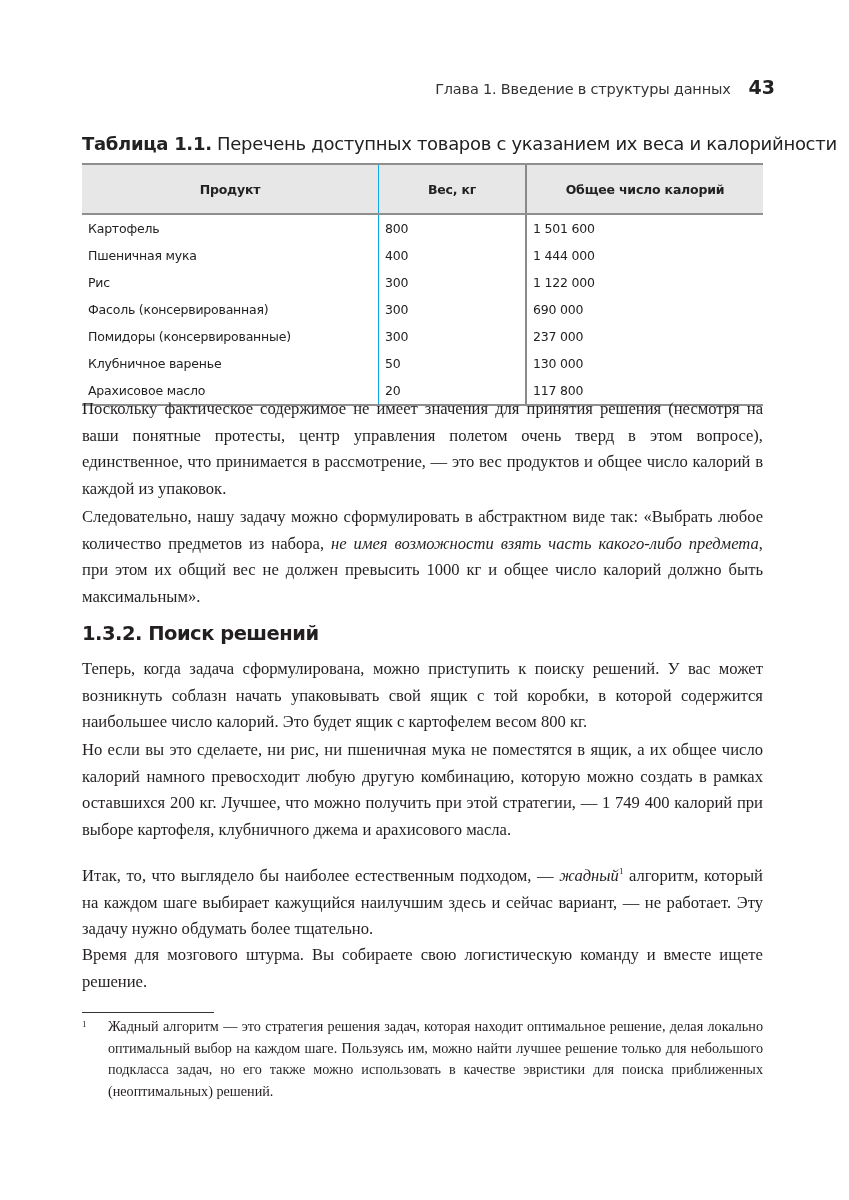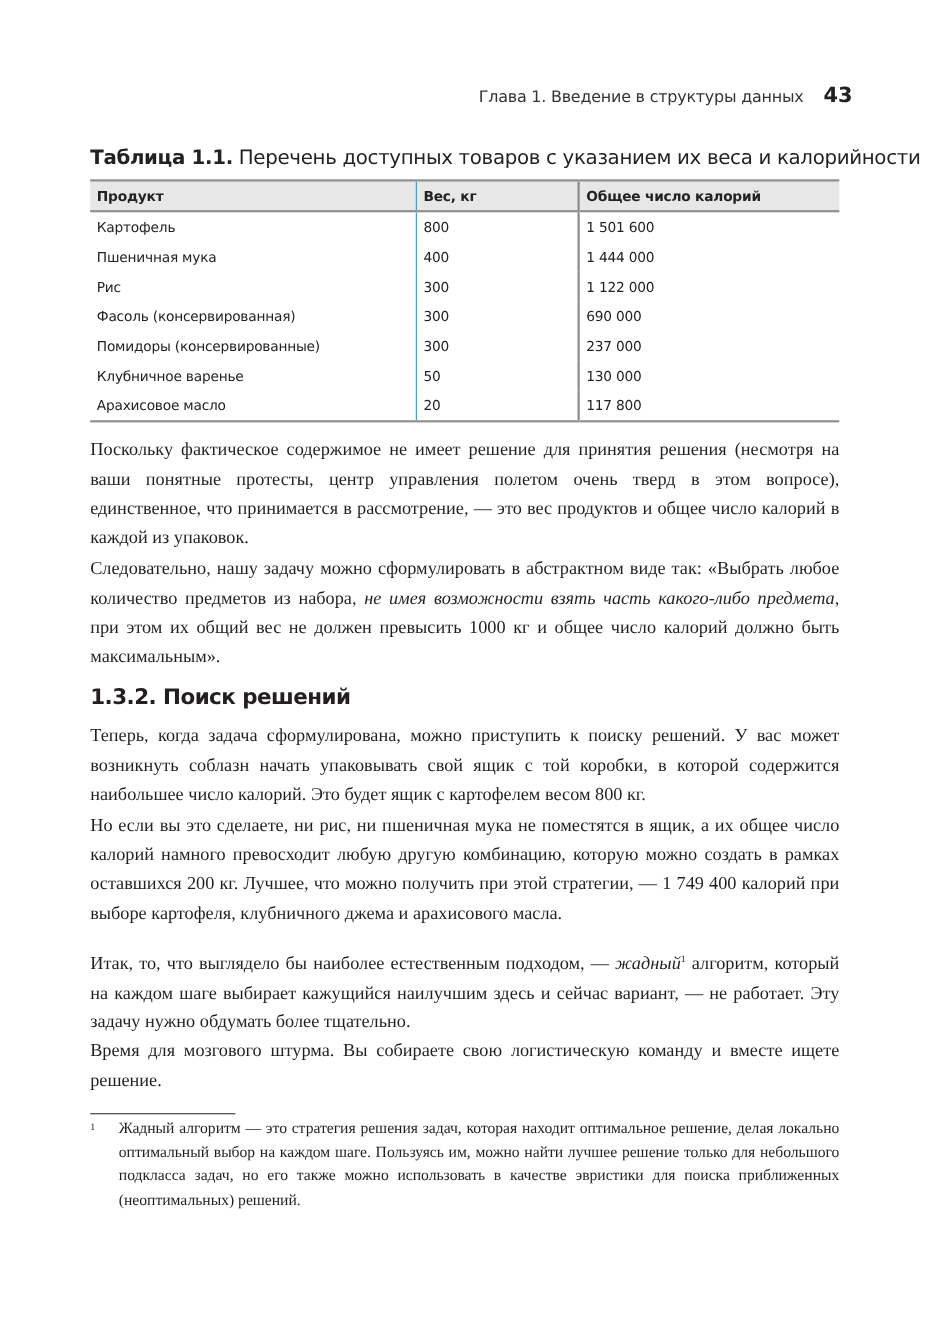--- a/index.html
+++ b/index.html
@@ -23,21 +23,21 @@
     .table-caption b { font-weight: bold; }
 
     table.products {
       position: absolute; top: 163px; left: 82px; width: 681px;
       border-collapse: collapse;
       font-family: "DejaVu Sans", sans-serif; font-size: 12.5px; color: #222;
       letter-spacing: -0.2px;
     }
     table.products thead tr { background: #e7e7e8; }
     table.products th {
-      text-align: left; font-weight: bold; height: 26px; padding: 0 6px;
+      text-align: center; font-weight: bold; height: 26px; padding: 11px 6px;
       border-top: 2px solid #8f8f8f; border-bottom: 2px solid #8f8f8f;
     }
     table.products td { height: 27px; padding: 0 6px; }
     table.products tbody tr:last-child td { border-bottom: 2px solid #8f8f8f; }
     table.products .c1 { width: 284px; }
     table.products .c2 { width: 134px; border-left: 1px solid #0ea5e9; }
     table.products .c3 { border-left: 2px solid #8a8a8a; }
 
     .body-text {
       position: absolute; left: 82px; width: 681px;
@@ -116,21 +116,21 @@
       <td class="c3">130 000</td>
     </tr>
     <tr>
       <td class="c1">Арахисовое масло</td>
       <td class="c2">20</td>
       <td class="c3">117 800</td>
     </tr>
   </tbody>
 </table>
 
-<p class="body-text" style="top:396px;">Поскольку фактическое содержимое не имеет решение для принятия решения (несмотря на ваши понятные протесты, центр управления полетом очень тверд в этом вопросе), единственное, что принимается в рассмотрение, — это вес продуктов и общее число калорий в каждой из упаковок.</p>
+<p class="body-text" style="top:396px;">Поскольку фактическое содержимое не имеет значения для принятия решения (несмотря на ваши понятные протесты, центр управления полетом очень тверд в этом вопросе), единственное, что принимается в рассмотрение, — это вес продуктов и общее число калорий в каждой из упаковок.</p>
 
 <p class="body-text" style="top:504px;"><span>Следовательно, нашу задачу можно сформулировать в абстрактном виде так: «Выбрать любое количество предметов из набора, </span><i>не имея возможности взять часть какого-либо предмета</i><span>, при этом их общий вес не должен превысить 1000 кг и общее число калорий должно быть максимальным».</span></p>
 
 <h2 class="section-heading">1.3.2. Поиск решений</h2>
 
 <p class="body-text" style="top:656px;">Теперь, когда задача сформулирована, можно приступить к поиску решений. У вас может возникнуть соблазн начать упаковывать свой ящик с той коробки, в которой содержится наибольшее число калорий. Это будет ящик с картофелем весом 800 кг.</p>
 
 <p class="body-text" style="top:737px;">Но если вы это сделаете, ни рис, ни пшеничная мука не поместятся в ящик, а их общее число калорий намного превосходит любую другую комбинацию, которую можно создать в рамках оставшихся 200 кг. Лучшее, что можно получить при этой стратегии, — 1 749 400 калорий при выборе картофеля, клубничного джема и арахисового масла.</p>
 
 <p class="body-text" style="top:863px;"><span>Итак, то, что выглядело бы наиболее естественным подходом, — </span><i>жадный</i><sup class="fn-ref">1</sup><span> алгоритм, который на каждом шаге выбирает кажущийся наилучшим здесь и сейчас вариант, — не работает. Эту задачу нужно обдумать более тщательно.</span></p>

